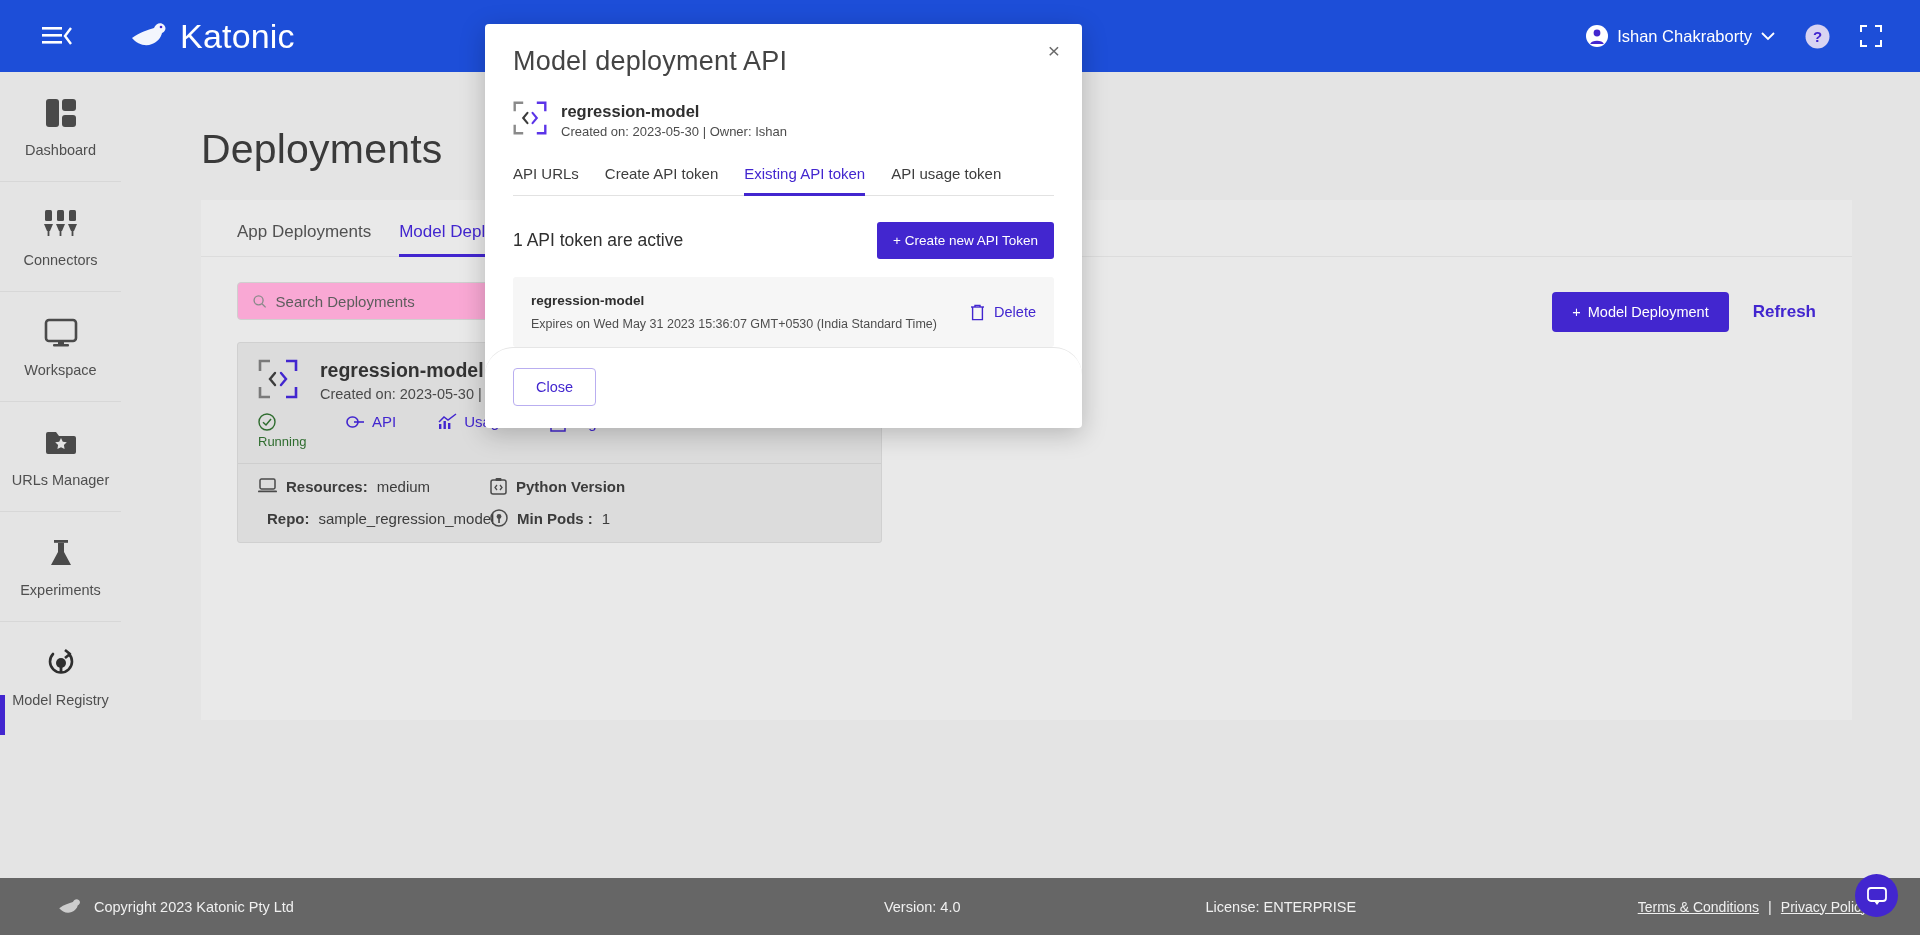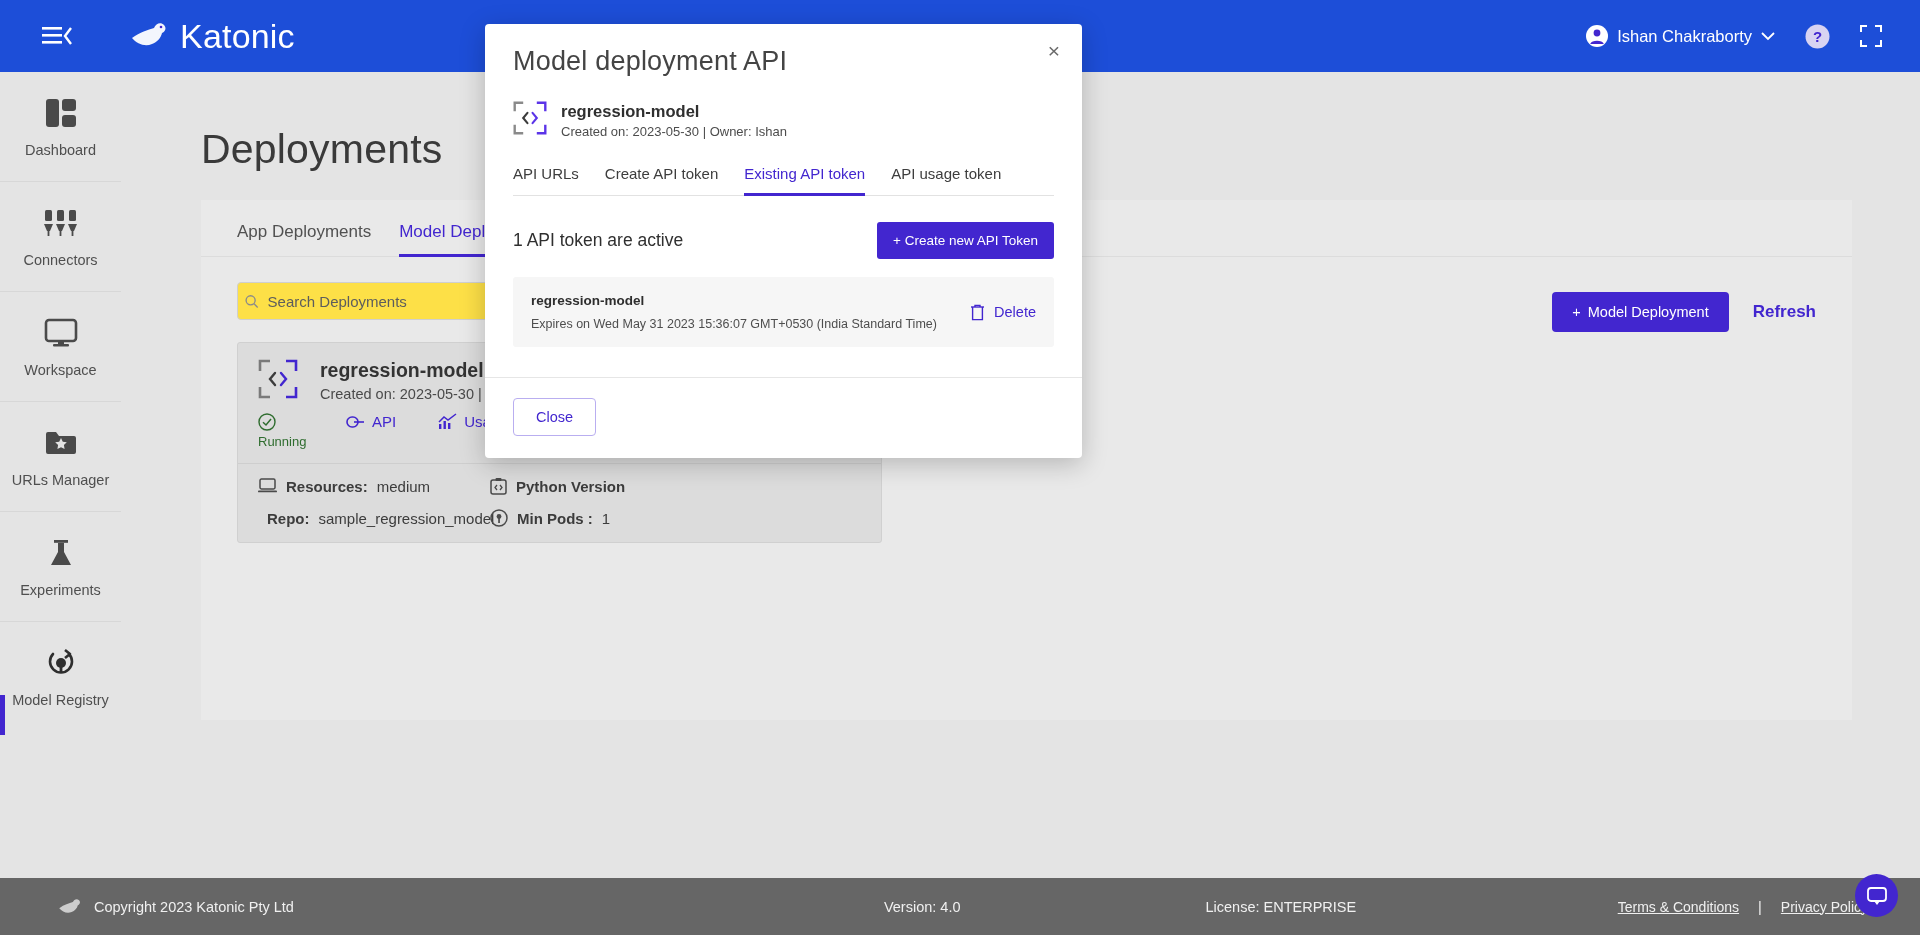--- a/index.html
+++ b/index.html
@@ -61,22 +61,22 @@
     padding: 22px 0 0 36px; border-bottom: 1px solid #dcdcdc;
   }
   .tab {
     font-size: 17px; color: #515151; padding-bottom: 12px; cursor: pointer;
     border-bottom: 3px solid transparent; margin-bottom: -1px;
   }
   .tab.active { color: #4226cf; border-bottom-color: #4226cf; }
 
   .search-wrap { padding: 25px 0 0 36px; }
   .search-box {
-    width: 261px; height: 38px; background: #fde047; border: 1px solid #cfcfcf;
-    border-radius: 4px; display: flex; align-items: center; padding: 0 7px; gap: 9px;
+    width: 261px; height: 38px; background: #f9a8d4; border: 1px solid #cfcfcf;
+    border-radius: 4px; display: flex; align-items: center; padding: 0 15px; gap: 9px;
   }
   .search-box input {
     border: 0; outline: 0; background: transparent; font-size: 15px; color: #5d5d5d;
     font-family: "Liberation Sans", sans-serif; width: 100%;
   }
   .search-box input::placeholder { color: #5d5d5d; }
 
   
   .dep-card {
     margin: 22px 0 0 36px; width: 645px; background: #dcdcdc;
@@ -146,38 +146,38 @@
     font-family: "Liberation Sans", sans-serif;
   }
   .token-row {
     margin-top: 18px; background: #f6f6f6; border-radius: 3px;
     padding: 16px 18px; display: flex; align-items: center; justify-content: space-between;
   }
   .token-name { font-size: 13.5px; font-weight: bold; color: #2e2e2e; }
   .token-exp { font-size: 12.5px; color: #4e4e4e; margin-top: 9px; }
   .delete-btn { display: flex; align-items: center; gap: 9px; color: #4226cf; font-size: 14.5px; cursor: pointer; }
   .modal-foot {
-    margin-top: 30px; border-top: 1px solid #e6e6e6; padding: 20px 28px 22px 28px;
+    border-top: 1px solid #e6e6e6; padding: 20px 28px 22px 28px; border-radius: 28px;
   }
   .btn-close {
     background: #fff; color: #4226cf; border: 1px solid #b9aef0; border-radius: 4px;
     font-size: 14.5px; padding: 10px 22px; cursor: pointer;
     font-family: "Liberation Sans", sans-serif;
   }
 
   
   .footer {
     position: absolute; bottom: 0; left: 0; width: 1920px; height: 57px;
     background: #666666; display: flex; align-items: center; z-index: 25;
   }
   .footer span { color: #f0f0f0; font-size: 14.5px; }
   .f-copy { margin-left: 58px; display: flex; align-items: center; gap: 10px; }
   .f-ver { margin-left: 590px; }
   .f-lic { margin-left: 245px; }
-  .f-links { margin-left: auto; margin-right: 52px; display: flex; gap: 19px; align-items: flex-start; }
+  .f-links { margin-left: auto; margin-right: 52px; display: flex; gap: 9px; align-items: flex-start; }
   .f-links a { color: #f0f0f0; font-size: 14px; text-decoration: underline; cursor: pointer; }
 
   .chat-bubble {
     position: absolute; right: 22px; bottom: 18px; width: 43px; height: 43px;
     border-radius: 50%; background: #4226cf; display: flex; align-items: center;
     justify-content: center; z-index: 30; cursor: pointer;
   }
   .scroll-left-accent {
     position: absolute; left: 0; top: 695px; width: 5px; height: 40px;
     background: #4226cf; z-index: 16;

